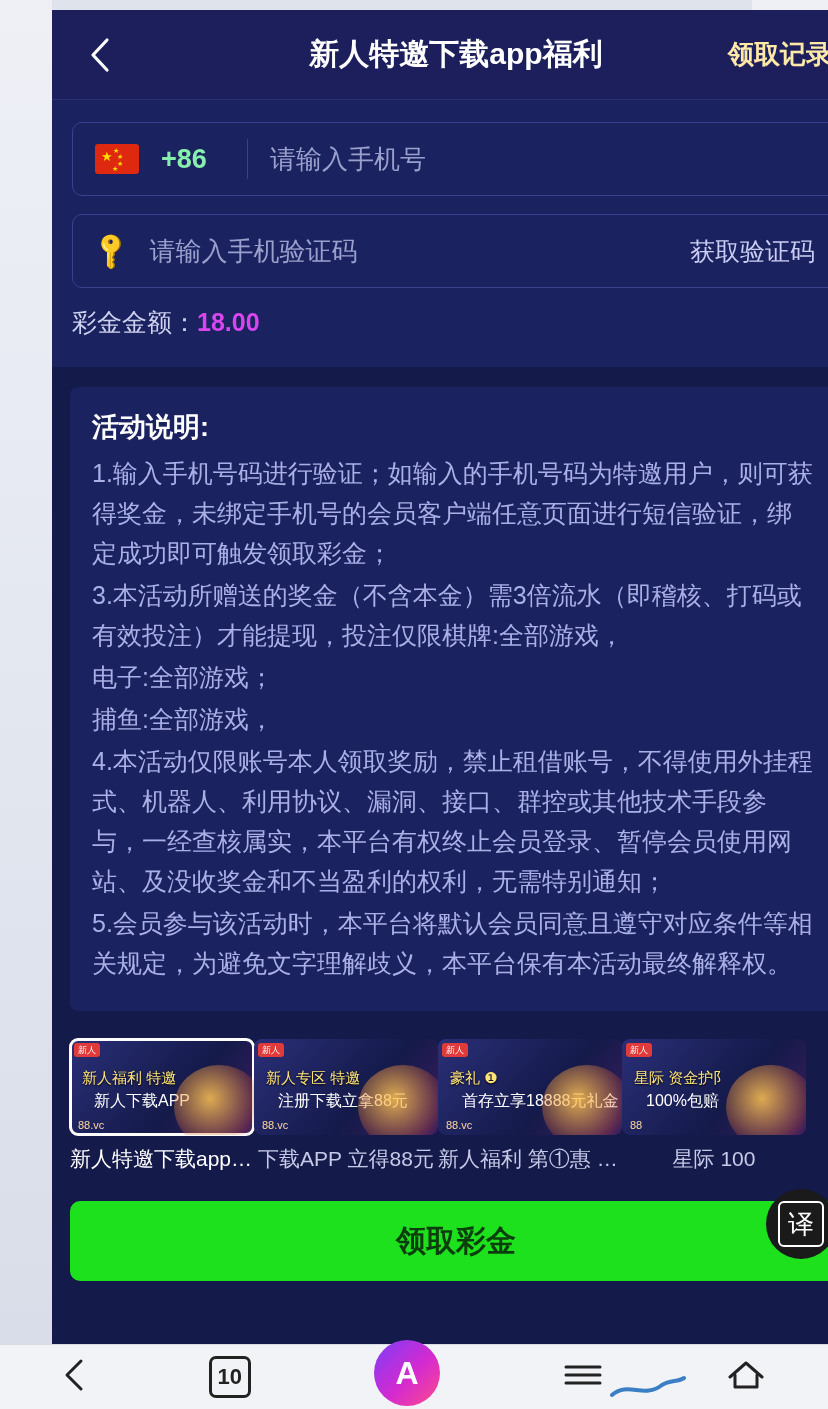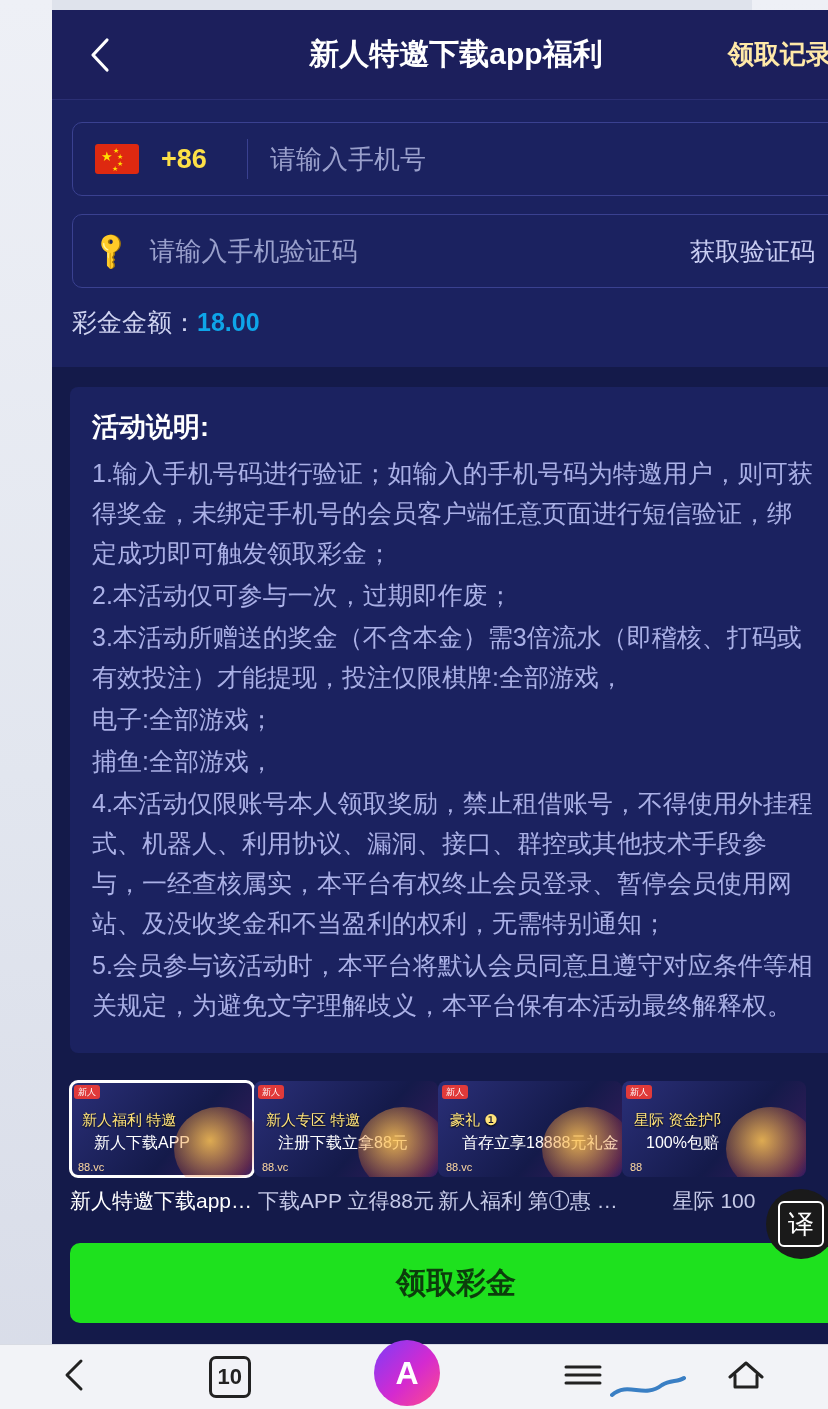--- a/index.html
+++ b/index.html
@@ -113,21 +113,21 @@
     left: 6px; top: 6px;
     color: #ffde00;
     font-size: 13px;
     line-height: 13px;
   }
   .flag .star-s1 { position:absolute; left:18px; top:3px; color:#ffde00; font-size:7px; line-height:7px;}
   .flag .star-s2 { position:absolute; left:22px; top:9px; color:#ffde00; font-size:7px; line-height:7px;}
   .flag .star-s3 { position:absolute; left:22px; top:16px; color:#ffde00; font-size:7px; line-height:7px;}
   .flag .star-s4 { position:absolute; left:17px; top:21px; color:#ffde00; font-size:7px; line-height:7px;}
   .ccode {
-    color: #fde047;
+    color: #86efac;
     font-size: 27px;
     font-weight: bold;
     margin-left: 22px;
     width: 78px;
   }
   .divider {
     width: 1px;
     height: 40px;
     background: #3a4190;
     margin-left: 8px;
@@ -156,21 +156,21 @@
     padding-right: 24px;
     white-space: nowrap;
     cursor: pointer;
   }
   .amount-row {
     margin-top: 8px;
     font-size: 25px;
     color: #cfd3f0;
   }
   .amount-row .amount-val {
-    color: #0ea5e9;
+    color: #d946ef;
     font-weight: bold;
   }
 
   
   .rules {
     margin: 20px 18px 0 18px;
     background: #1b2260;
     border-radius: 8px;
     padding: 22px 26px 26px 22px;
     box-sizing: border-box;
@@ -393,21 +393,20 @@
       </div>
 
       <div class="amount-row">
         <span>彩金金额：</span><span class="amount-val">18.00</span>
       </div>
     </div>
 
     <div class="rules">
       <div class="rules-title">活动说明:</div>
       <p>1.输入手机号码进行验证；如输入的手机号码为特邀用户，则可获得奖金，未绑定手机号的会员客户端任意页面进行短信验证，绑定成功即可触发领取彩金；</p>
-      <p>2.本活动仅可参与一次，过期即作废；</p>
       <p>3.本活动所赠送的奖金（不含本金）需3倍流水（即稽核、打码或有效投注）才能提现，投注仅限棋牌:全部游戏，</p>
       <p>电子:全部游戏；</p>
       <p>捕鱼:全部游戏，</p>
       <p>4.本活动仅限账号本人领取奖励，禁止租借账号，不得使用外挂程式、机器人、利用协议、漏洞、接口、群控或其他技术手段参与，一经查核属实，本平台有权终止会员登录、暂停会员使用网站、及没收奖金和不当盈利的权利，无需特别通知；</p>
       <p>5.会员参与该活动时，本平台将默认会员同意且遵守对应条件等相关规定，为避免文字理解歧义，本平台保有本活动最终解释权。</p>
     </div>
 
     <div class="strip">
 
       <div class="card active">

